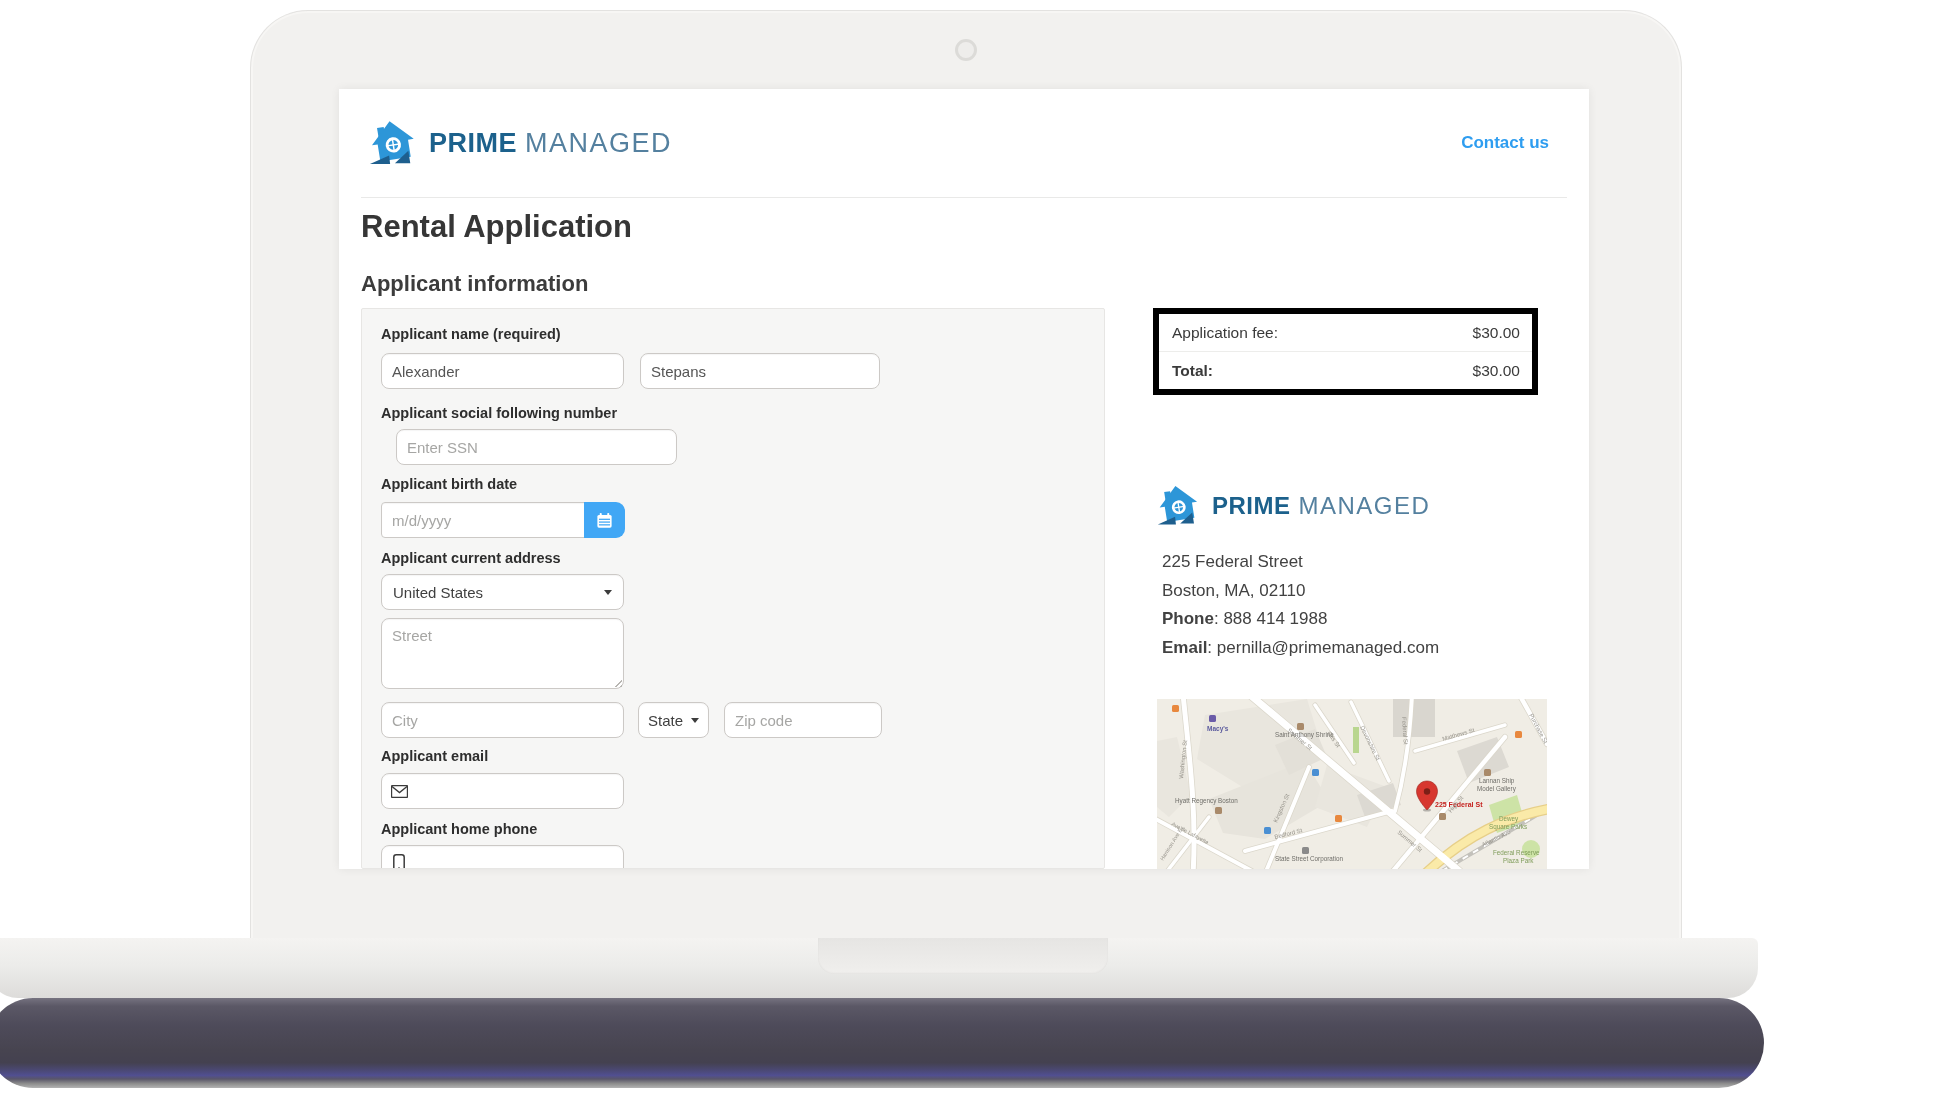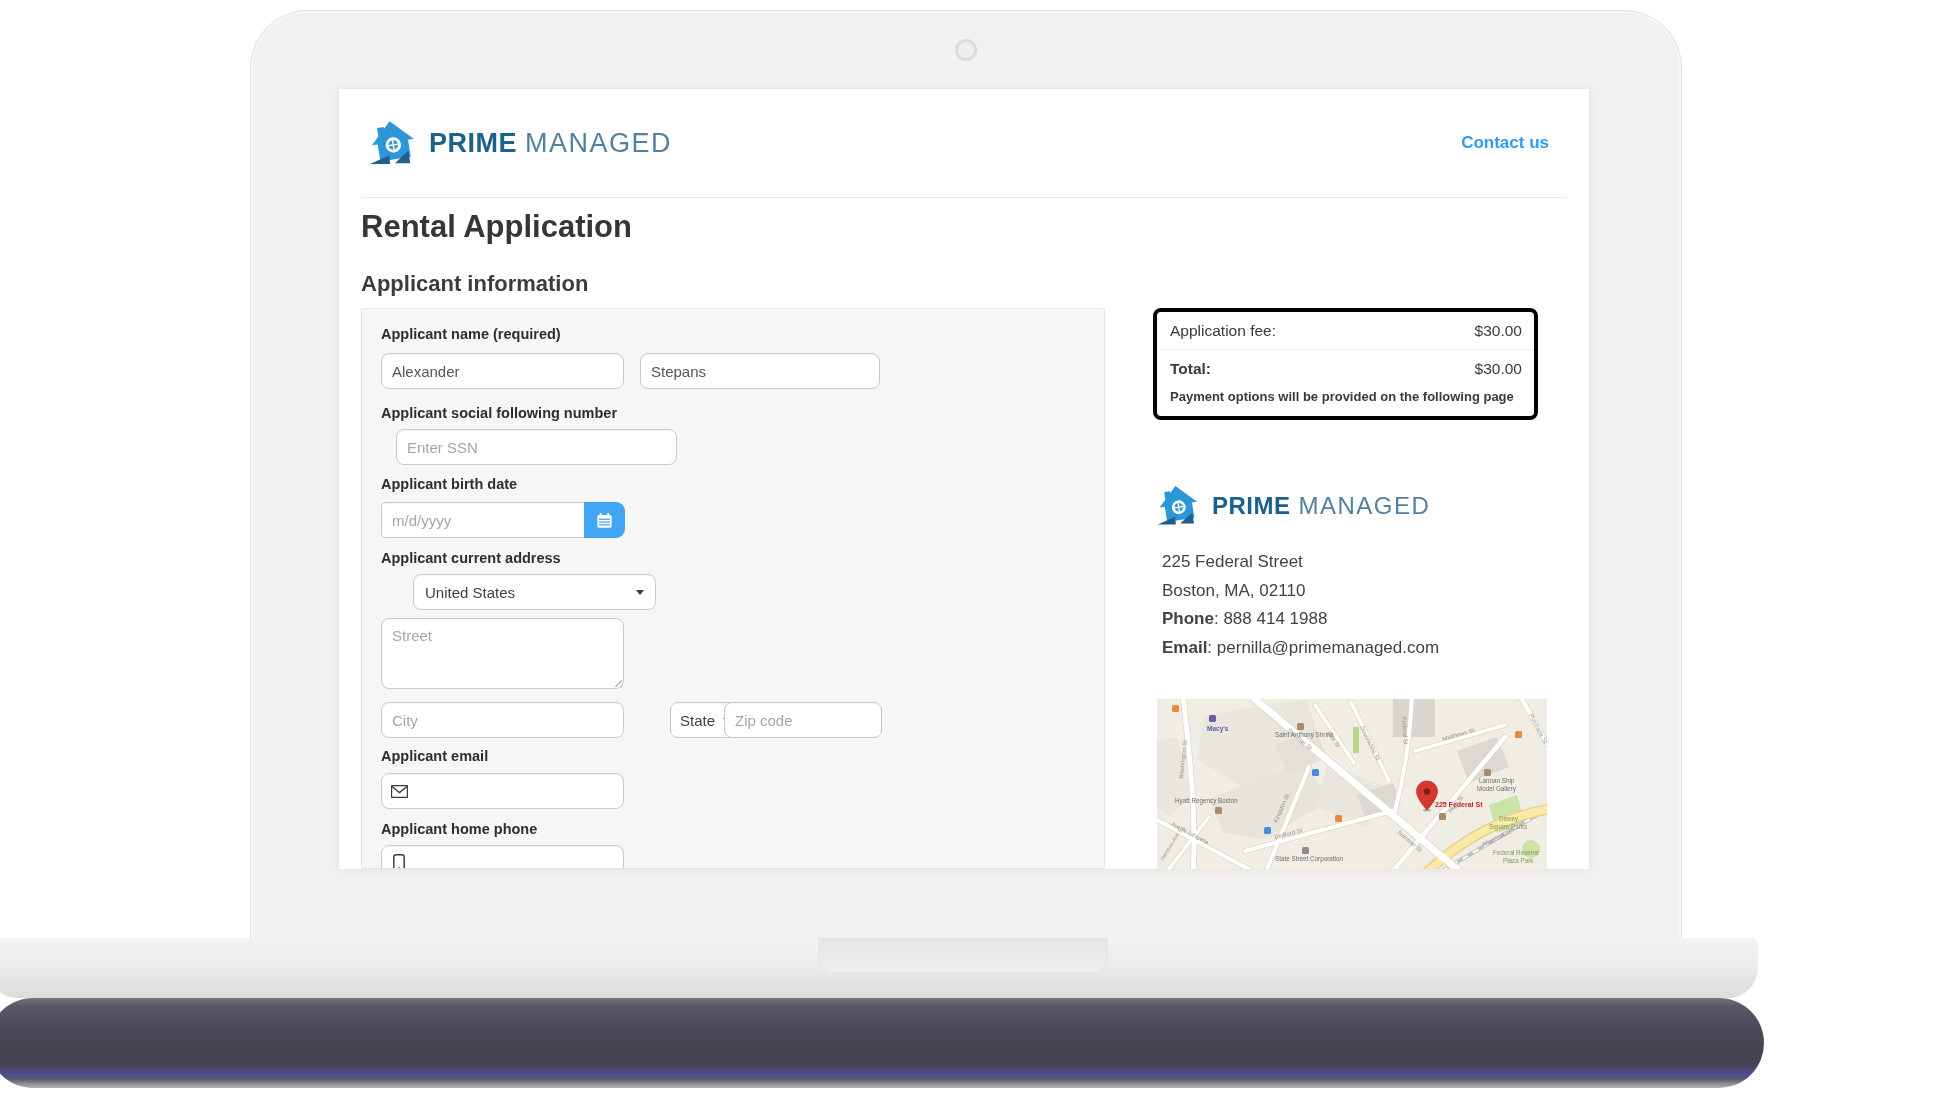--- a/index.html
+++ b/index.html
@@ -41,30 +41,30 @@
   .ipt,.ta,.select{position:absolute;box-sizing:border-box;background:#fff;border:1px solid #ccc9c6;
     border-radius:8px;font-family:"Liberation Sans", sans-serif;font-size:15px;color:#555;
     box-shadow:inset 0 1px 1px rgba(0,0,0,0.04);}
   .ipt{height:36px;padding:0 10px;}
   .ipt::placeholder,.ta::placeholder{color:#a6a6a4;opacity:1;}
   .ta{resize:none;padding:8px 10px;}
   .ta-handle{position:absolute;width:11px;height:11px;pointer-events:none;
     background:repeating-linear-gradient(135deg,transparent 0 2.5px,#b8b6b2 2.5px 3.8px);
     clip-path:polygon(100% 0,100% 100%,0 100%);}
   .select{height:36px;display:flex;align-items:center;justify-content:space-between;
-    padding:0 11px;color:#3f3f3f;cursor:pointer;margin-left:32px;}
+    padding:0 11px;color:#3f3f3f;cursor:pointer;}
   .caret{width:0;height:0;border-left:4.5px solid transparent;border-right:4.5px solid transparent;
     border-top:5.5px solid #3c3c3c;}
   .cal-btn{position:absolute;border:none;background:#41a7f5;border-radius:0 9px 9px 0;
     display:flex;align-items:center;justify-content:center;cursor:pointer;}
   .icon-in-field{position:absolute;pointer-events:none;}
   
   .sidebar{position:absolute;left:814px;top:219px;width:394px;height:561px;}
-  .fee-box{position:absolute;left:0;top:0;width:385px;background:#fff;border:4px solid #000000;
-    border-radius:8px;box-sizing:border-box;}
+  .fee-box{position:absolute;left:0;top:0;width:385px;background:#fff;border:6px solid #000000;
+    border-radius:0;box-sizing:border-box;}
   .fee-row{display:flex;justify-content:space-between;padding:10px 12px 9px 13px;
     font-size:15.5px;color:#3a3a3a;}
   .fee-row.total{border-top:1px solid #ededeb;font-weight:bold;gap:44px;}
   .fee-row.total .amt{font-weight:normal;}
   .fee-note{padding:2px 13px 12px;font-size:13px;font-weight:bold;color:#3a3a3a;}
   .sb-brand{position:absolute;left:4px;top:176px;display:flex;align-items:center;}
   .sb-brand .brand-text{font-size:24px;}
   .sb-contact{position:absolute;left:9px;top:240px;font-size:17px;color:#424242;line-height:28.5px;}
   .map{position:absolute;left:4px;top:391px;width:390px;height:170px;overflow:hidden;cursor:pointer;}
   .map svg{display:block;}
@@ -155,21 +155,20 @@
       <div class="sidebar">
         <div class="fee-box">
           <div class="fee-row">
             <span>Application fee:</span>
             <span class="amt">$30.00</span>
           </div>
           <div class="fee-row total">
             <span>Total:</span>
             <span class="amt">$30.00</span>
           </div>
-          <div class="fee-note">Payment options will be provided on the following page</div>
         </div>
 
         <div class="sb-brand">
           <svg width="43" height="43" viewBox="0 0 50 50">
             <g transform="rotate(-9 25 25)">
               <rect x="11" y="7" width="7" height="13" fill="#2d96d8"></rect>
               <path d="M25 2 L47 24 L41 24 L41 42 L9 42 L9 24 L3 24 Z" fill="#2d96d8"></path>
               <circle cx="25" cy="27" r="6.5" fill="none" stroke="#ffffff" stroke-width="3"></circle>
               <line x1="25" y1="20.5" x2="25" y2="33.5" stroke="#ffffff" stroke-width="1.5"></line>
               <line x1="18.5" y1="27" x2="31.5" y2="27" stroke="#ffffff" stroke-width="1.5"></line>

